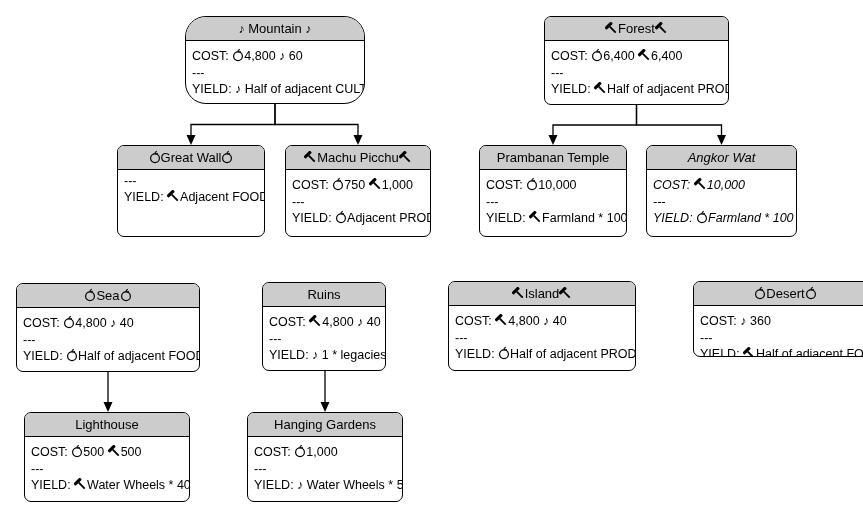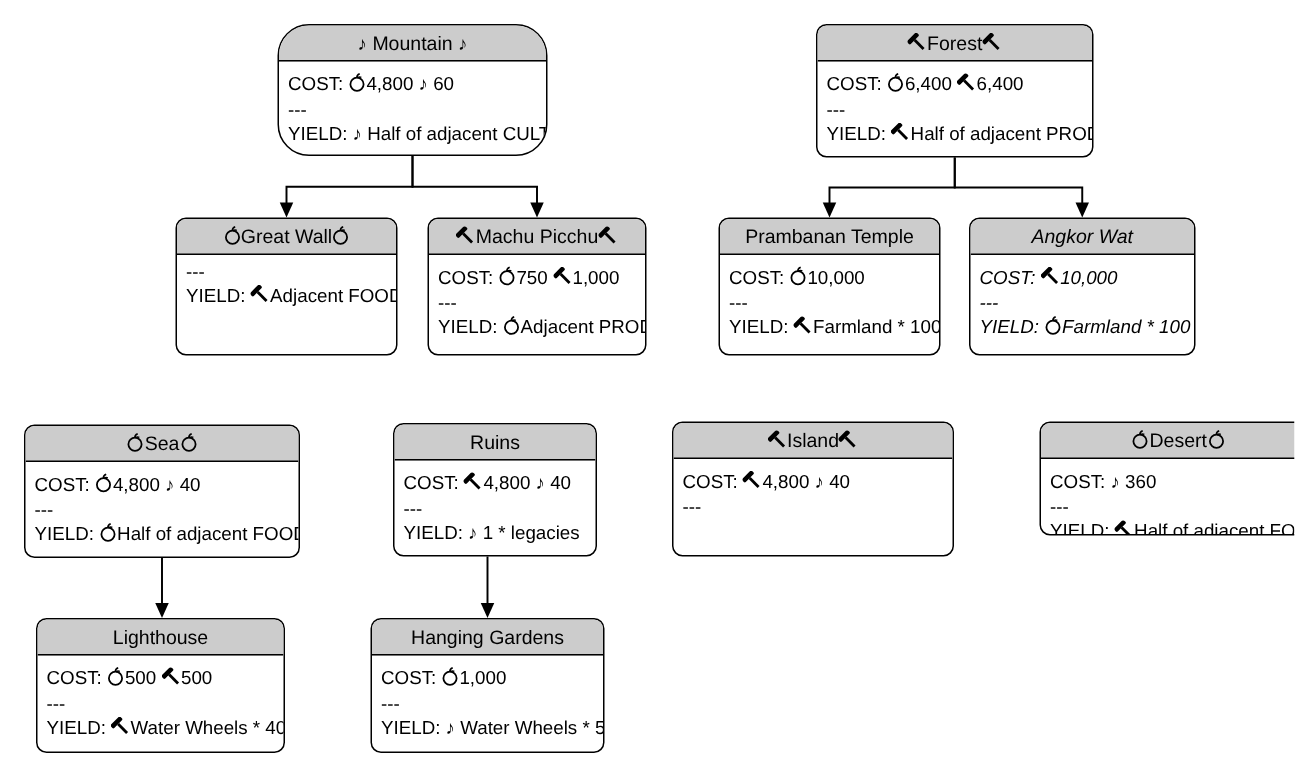--- a/index.html
+++ b/index.html
@@ -200,21 +200,21 @@
               <path d="M6.2 3.9 Q7.6 2.9 8.9 3.6" fill="none" stroke="#000" stroke-width="0.9"></path>
             </svg></span><span>4,800 </span><span class="icon cult">♪</span><span> 40</span></div>
         <div class="line sep">---</div>
         <div class="line yield"><span>YIELD: </span><span class="icon food"><svg width="12" height="14" viewBox="0 0 12 14">
               <circle cx="6" cy="8.2" r="4.4" fill="none" stroke="#000" stroke-width="1.2"></circle>
               <path d="M6 3.8 Q5.7 2 7.8 1.2" fill="none" stroke="#000" stroke-width="1.1"></path>
               <path d="M6.2 3.9 Q7.6 2.9 8.9 3.6" fill="none" stroke="#000" stroke-width="0.9"></path>
             </svg></span><span>Half of adjacent FOOD</span></div>
       </div>
     </div>
-    <div class="node" style="left: 262px; top: 282px; width: 136px; height: 89px;">
+    <div class="node" style="left: 262px; top: 282px; width: 124px; height: 89px;">
       <div class="node-title"><span>Ruins</span></div>
       <div class="node-body">
         <div class="line cost"><span>COST: </span><span class="icon prod"><svg width="13" height="13" viewBox="0 0 13 13">
               <g transform="rotate(-45 6.5 6.5)">
                 <rect x="2" y="0.9" width="9" height="3.1" rx="0.9" fill="#000"></rect>
                 <rect x="5.6" y="4" width="1.9" height="8.4" fill="#000"></rect>
               </g>
             </svg></span><span>4,800 </span><span class="icon cult">♪</span><span> 40</span></div>
         <div class="line sep">---</div>
         <div class="line yield"><span>YIELD: </span><span class="icon cult">♪</span><span> 1 * legacies</span></div>
@@ -233,20 +233,25 @@
             </g>
           </svg></span></div>
       <div class="node-body">
         <div class="line cost"><span>COST: </span><span class="icon prod"><svg width="13" height="13" viewBox="0 0 13 13">
               <g transform="rotate(-45 6.5 6.5)">
                 <rect x="2" y="0.9" width="9" height="3.1" rx="0.9" fill="#000"></rect>
                 <rect x="5.6" y="4" width="1.9" height="8.4" fill="#000"></rect>
               </g>
             </svg></span><span>4,800 </span><span class="icon cult">♪</span><span> 40</span></div>
         <div class="line sep">---</div>
+        <div class="line yield"><span>YIELD: </span><span class="icon food"><svg width="12" height="14" viewBox="0 0 12 14">
+              <circle cx="6" cy="8.2" r="4.4" fill="none" stroke="#000" stroke-width="1.2"></circle>
+              <path d="M6 3.8 Q5.7 2 7.8 1.2" fill="none" stroke="#000" stroke-width="1.1"></path>
+              <path d="M6.2 3.9 Q7.6 2.9 8.9 3.6" fill="none" stroke="#000" stroke-width="0.9"></path>
+            </svg></span><span>Half of adjacent PROD</span></div>
       </div>
     </div>
     <div class="node" style="left: 665px; top: 281px; width: 185px; height: 76px; margin-left: 28px;">
       <div class="node-title"><span class="icon food"><svg width="12" height="14" viewBox="0 0 12 14">
             <circle cx="6" cy="8.2" r="4.4" fill="none" stroke="#000" stroke-width="1.2"></circle>
             <path d="M6 3.8 Q5.7 2 7.8 1.2" fill="none" stroke="#000" stroke-width="1.1"></path>
             <path d="M6.2 3.9 Q7.6 2.9 8.9 3.6" fill="none" stroke="#000" stroke-width="0.9"></path>
           </svg></span><span>Desert</span><span class="icon food"><svg width="12" height="14" viewBox="0 0 12 14">
             <circle cx="6" cy="8.2" r="4.4" fill="none" stroke="#000" stroke-width="1.2"></circle>
             <path d="M6 3.8 Q5.7 2 7.8 1.2" fill="none" stroke="#000" stroke-width="1.1"></path>

